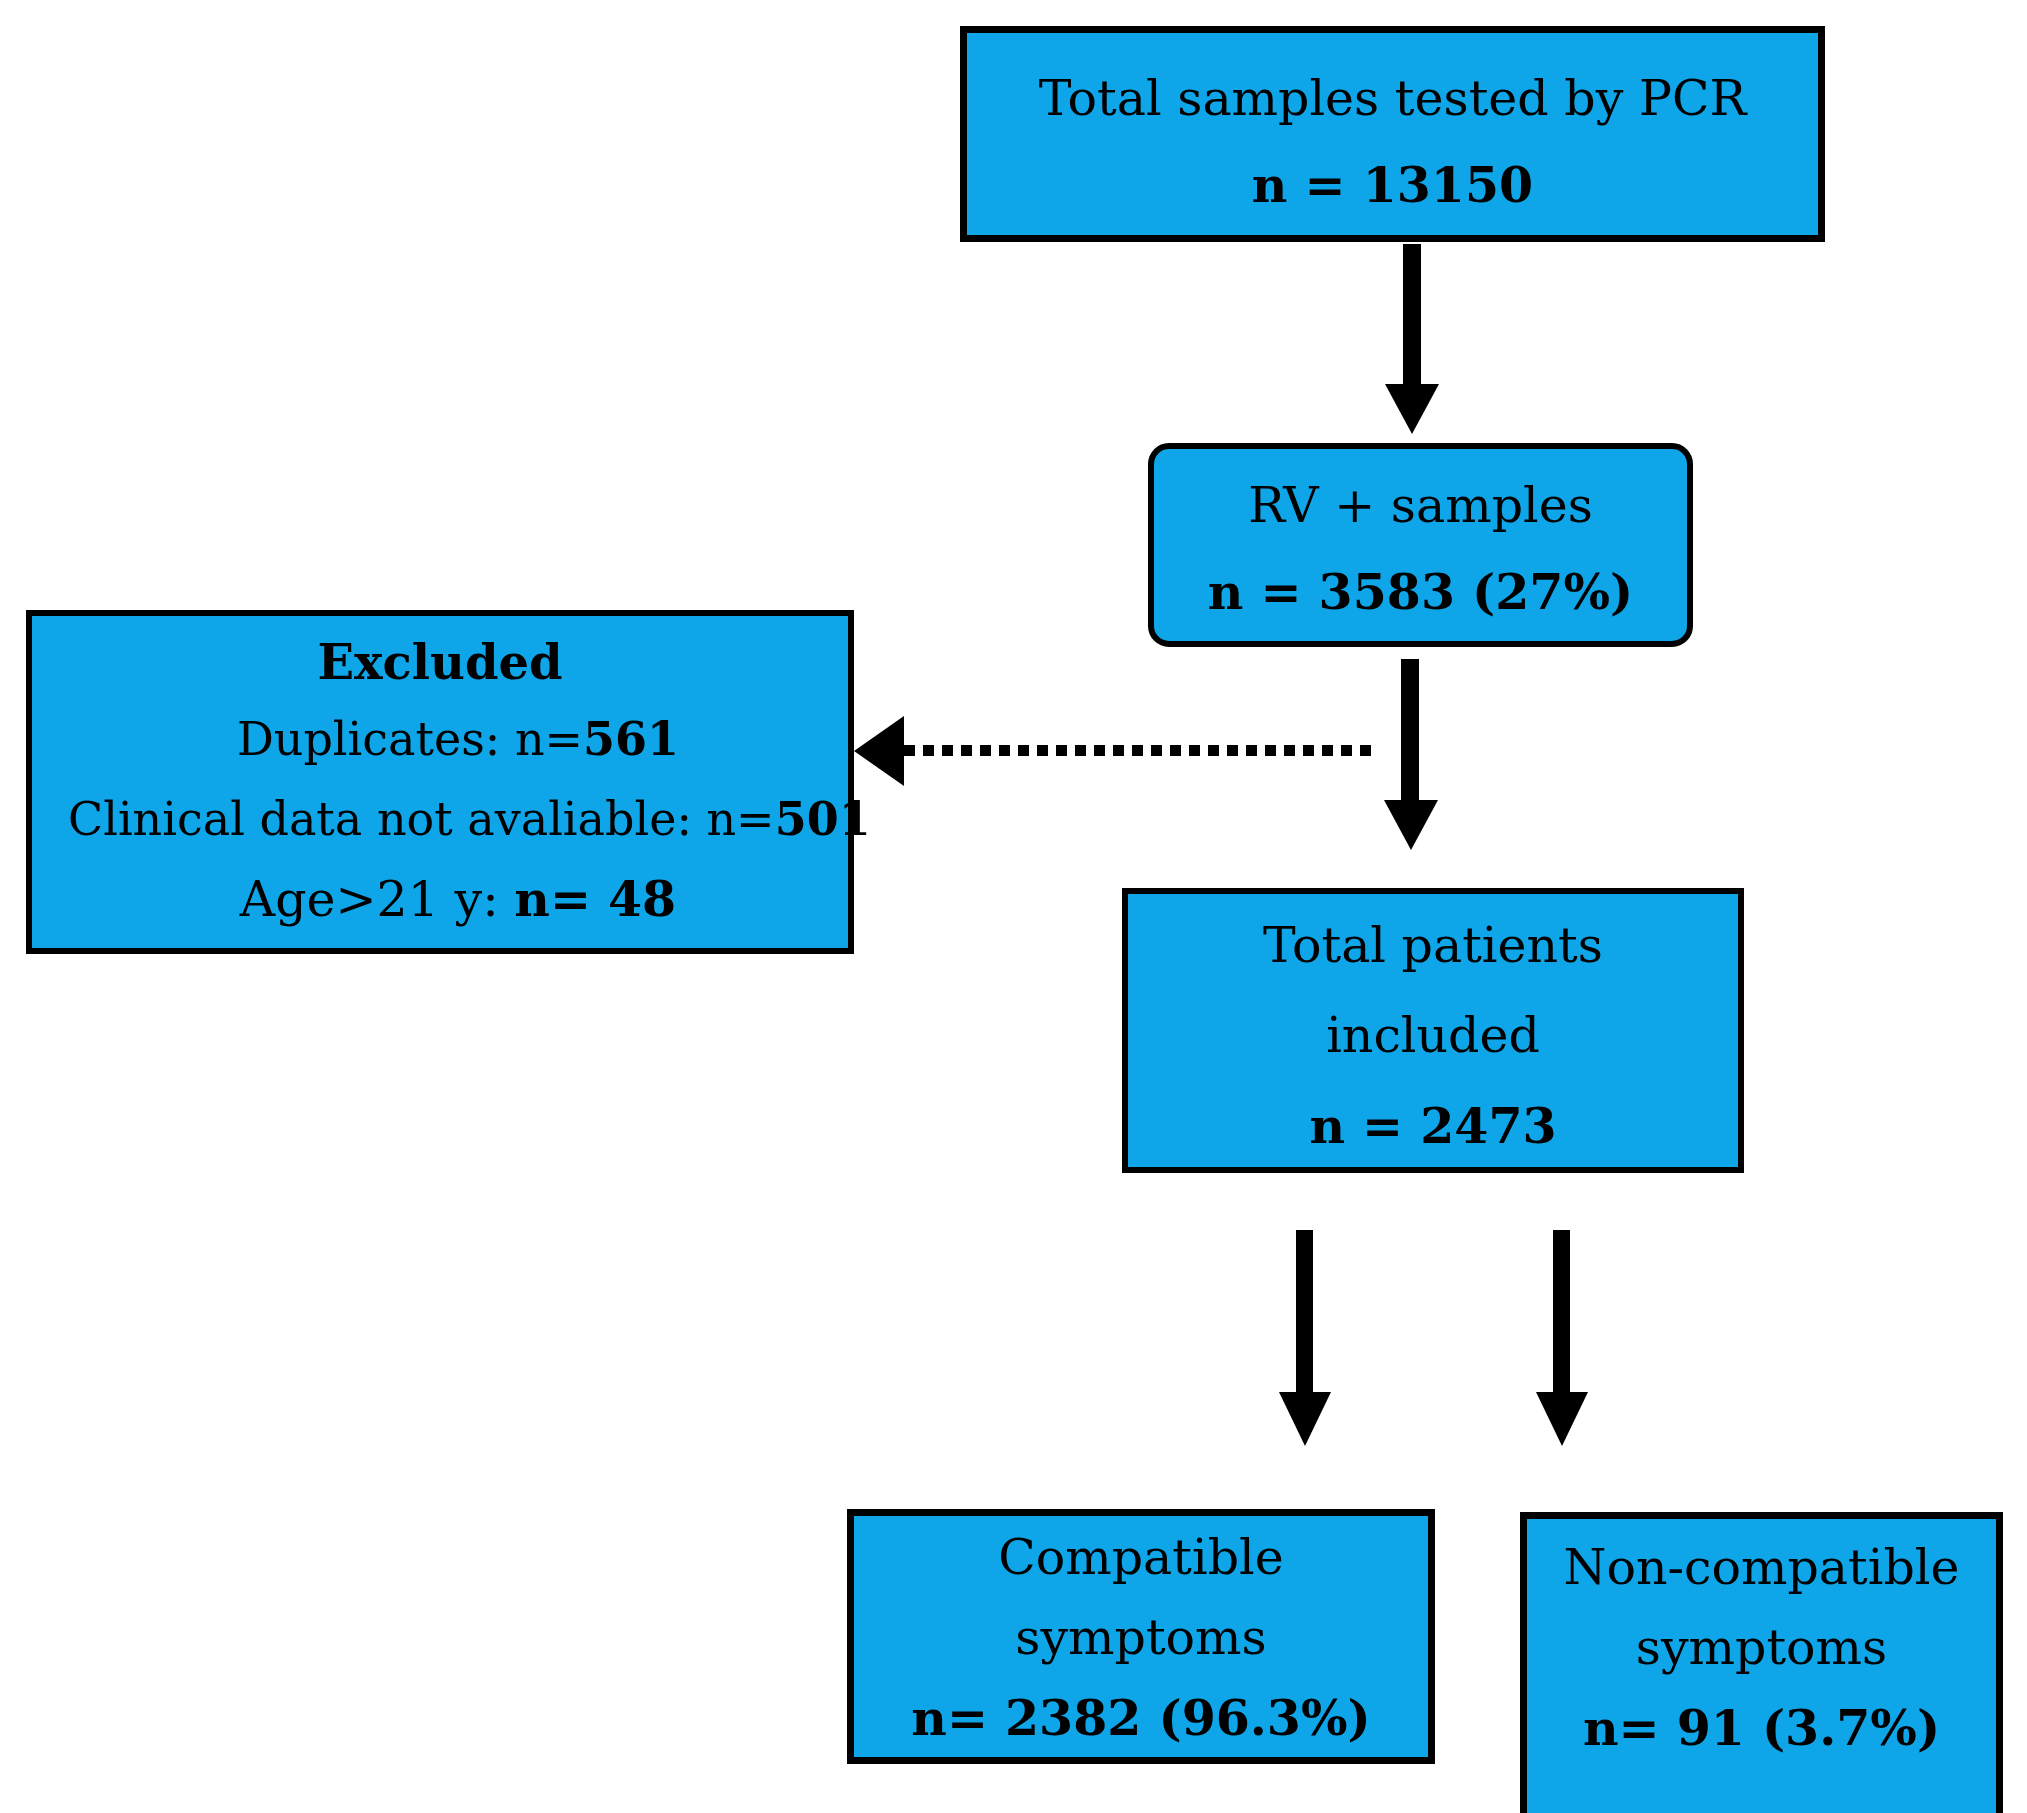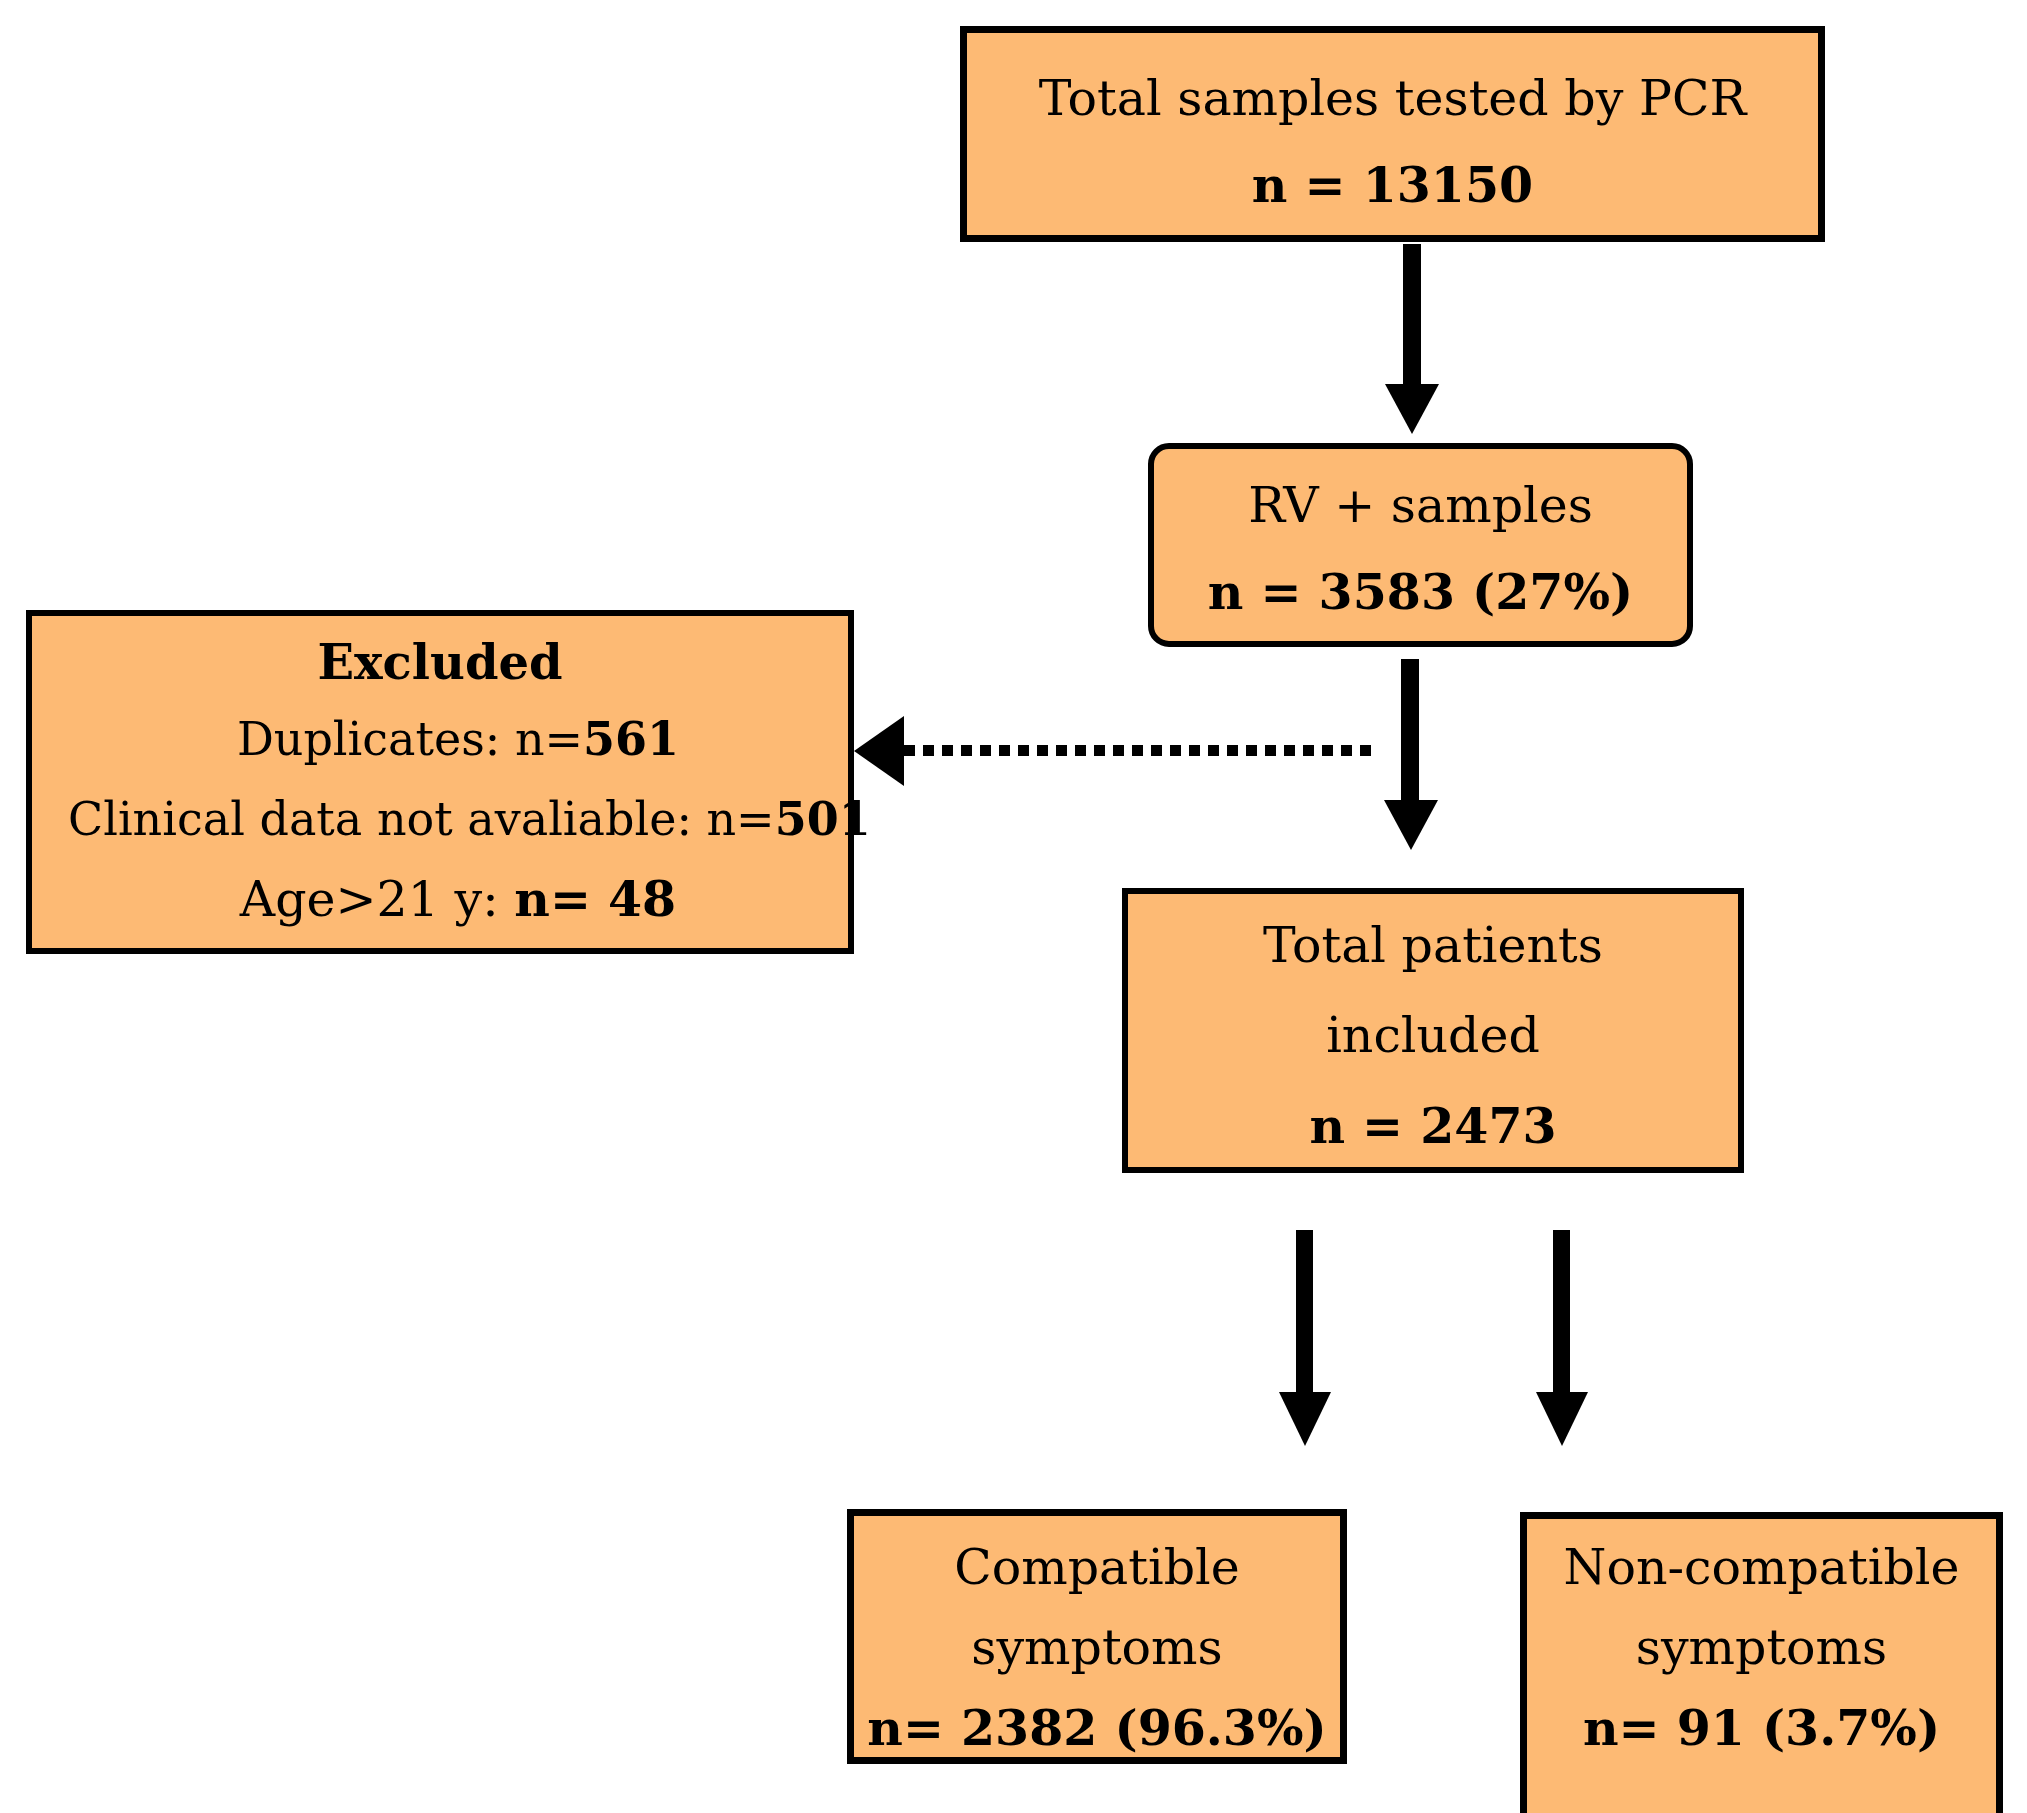--- a/index.html
+++ b/index.html
@@ -11,39 +11,39 @@
     position: relative;
     width: 2028px;
     height: 1813px;
     background: #ffffff;
     font-family: "DejaVu Serif", "Liberation Serif", serif;
     color: #000000;
     overflow: hidden;
   }
   .box {
     position: absolute;
-    background: #fdba74;
+    background: #0ea5e9;
     border: 6px solid #000000;
     box-sizing: border-box;
     text-align: center;
   }
   .box-line {
     white-space: nowrap;
     font-size: 49px;
     line-height: 86px;
   }
   .bold { font-weight: 700; }
 
   
   .box-total-samples { left: 960px; top: 26px; width: 865px; height: 216px; border-width: 7px; padding-top: 22.5px; }
   .box-rv            { left: 1148px; top: 443px; width: 545px;  height: 204px; padding-top: 14px; border-radius: 21px; }
   .box-excluded      { left: 26px;   top: 610px; width: 828px;  height: 344px; padding-top: 8.6px; text-align: left; }
   .box-included      { left: 1122px; top: 888px; width: 622px; height: 285px; padding-top: 7px; }
   .box-included .box-line { line-height: 90px; }
-  .box-compatible    { left: 847px;  top: 1509px; width: 500px; height: 255px; border-width: 7px; padding-top: 12px; }
+  .box-compatible    { left: 847px;  top: 1509px; width: 588px; height: 255px; border-width: 7px; padding-top: 2px; }
   .box-compatible .box-line { line-height: 80px; }
   .box-noncompatible { left: 1520px; top: 1512px; width: 483px; height: 310px; border-width: 7px; padding-top: 8.6px; }
   .box-noncompatible .box-line { line-height: 80px; }
 
   .excluded-title {
     text-align: center;
     font-weight: 700;
     font-size: 48px;
     line-height: 74px;
     white-space: nowrap;

